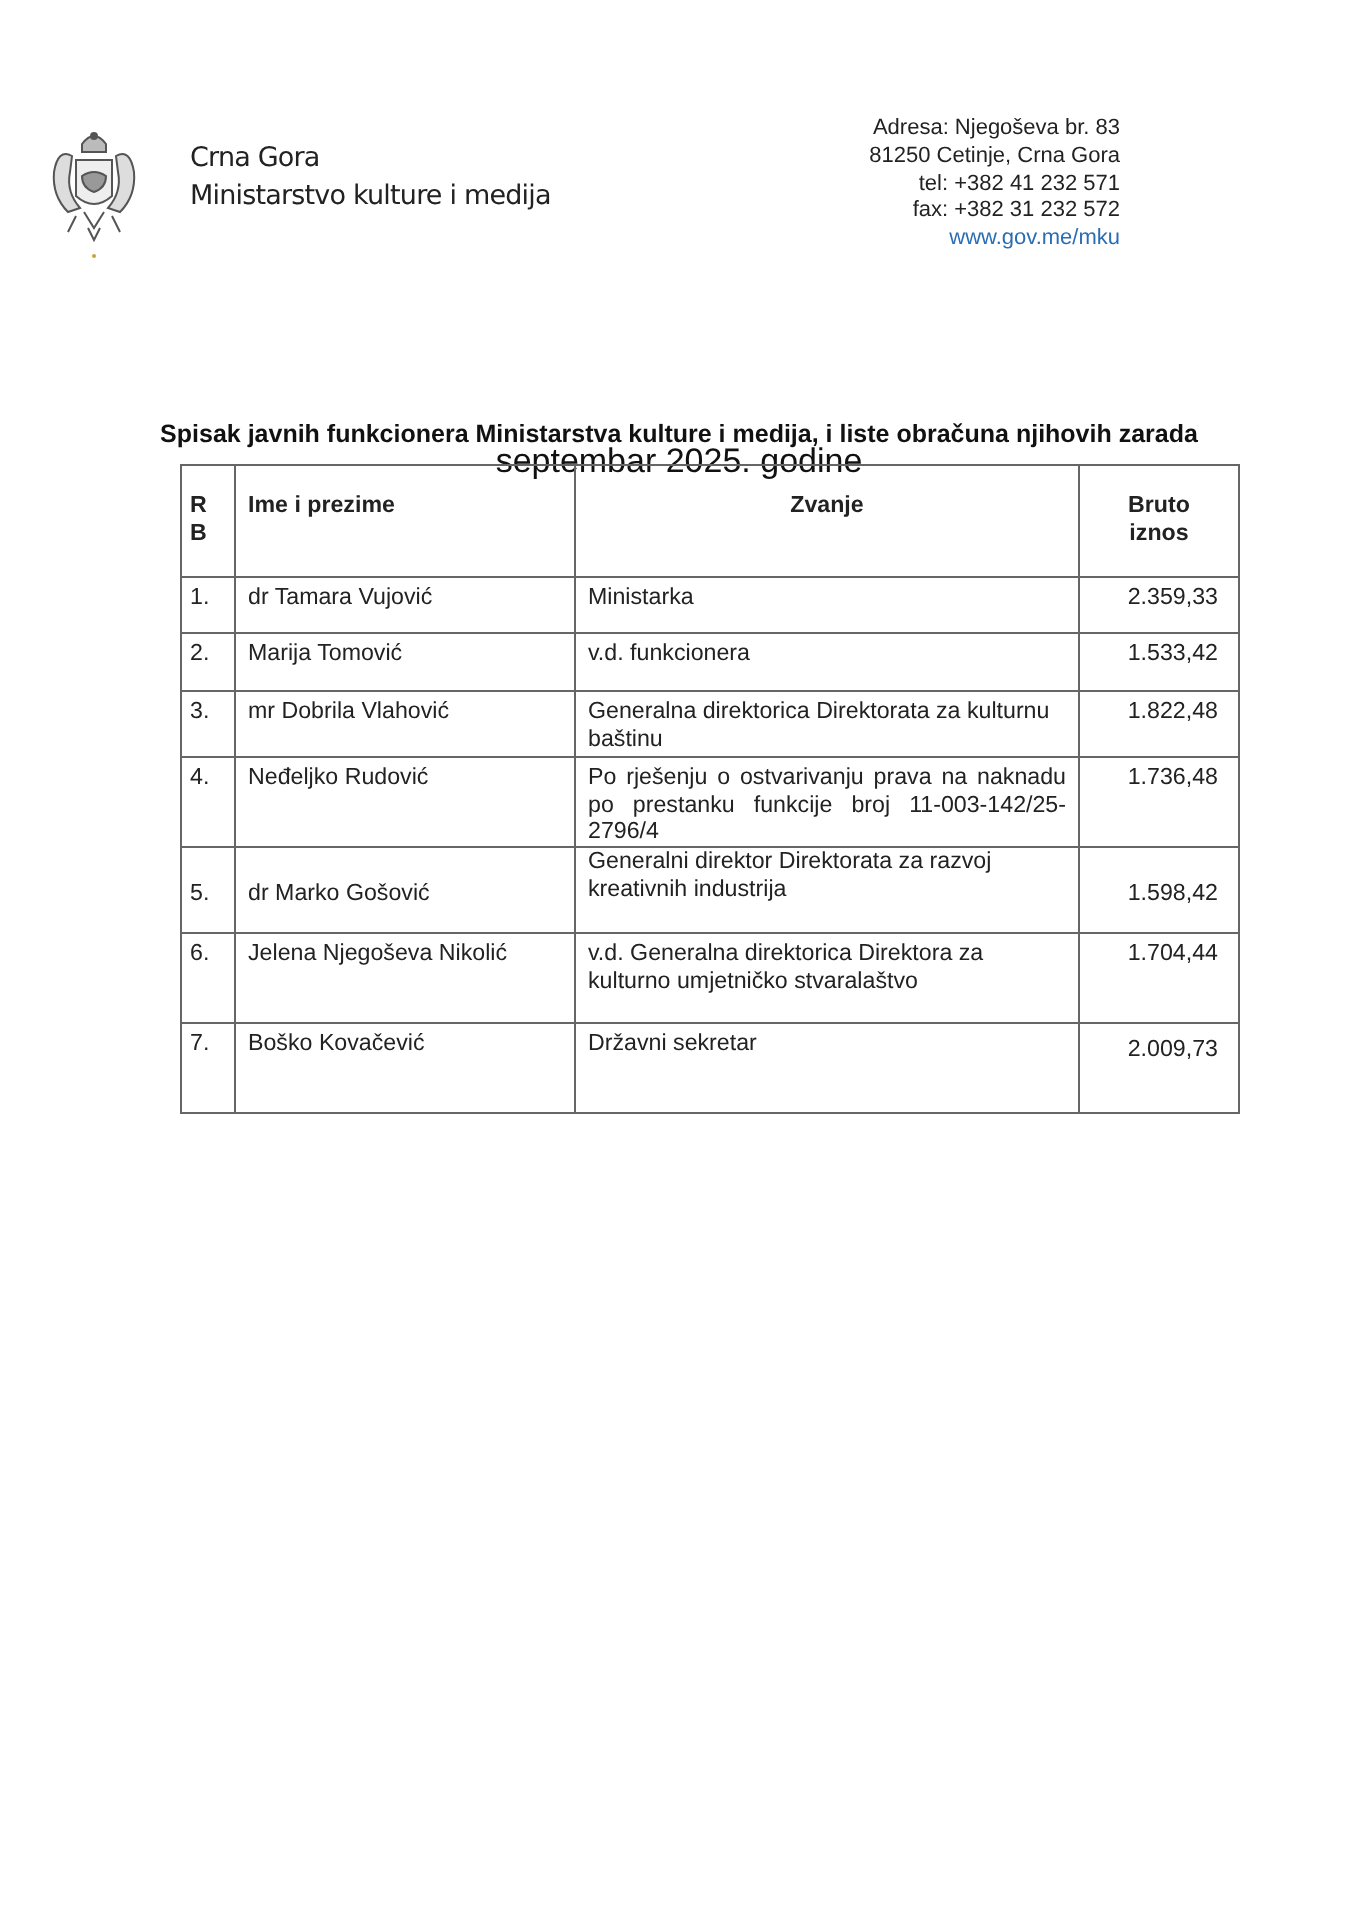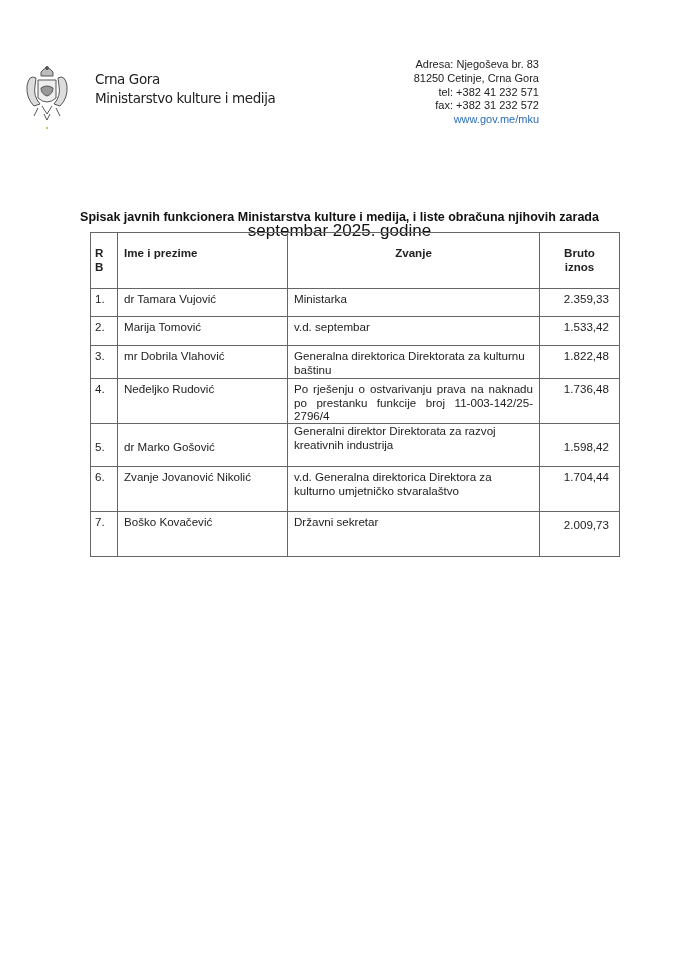--- a/index.html
+++ b/index.html
@@ -1,20 +1,20 @@
 <!DOCTYPE html>
 <html><head>
 <meta charset="utf-8">
 <style>
   html, body { margin: 0; padding: 0; background: #ffffff; }
   body { width: 679px; height: 960px; position: relative; overflow: hidden; font-family: "Liberation Sans", sans-serif; color: #111; }
   .logo { position: absolute; left: 24px; top: 64px; width: 46px; height: 66px; }
   .org { position: absolute; left: 95px; top: 70px; font-family: "DejaVu Sans", sans-serif; font-size: 13.5px; line-height: 19px; color: #222; letter-spacing: -0.4px; }
   .org div { white-space: nowrap; }
-  .contact { position: absolute; right: 140px; top: 58px; text-align: right; font-size: 11px; line-height: 13.8px; color: #222; }
+  .contact { position: absolute; right: 119px; top: 58px; text-align: right; font-size: 11px; line-height: 13.8px; color: #222; }
   .contact .web { color: #2a6db5; }
   .title { position: absolute; left: 0; width: 679px; top: 178px; text-align: center; margin-top: 32px; }
   .title .main { font-weight: bold; font-size: 12.5px; line-height: 14px; }
   .title .sub { font-size: 17px; line-height: 14px; }
   table { position: absolute; left: 90px; top: 232px; border-collapse: collapse; font-size: 11.6px; color: #222; }
   td, th { border: 1px solid #666; vertical-align: top; padding: 3px 6px 0 6px; line-height: 13.5px; }
   th { font-weight: bold; }
   .c-rb { width: 18px; padding-left: 4px; padding-right: 4px; text-align: left; }
   .c-name { width: 157px; text-align: left; margin-left: 24px; }
   .c-title { width: 239px; text-align: left; }
@@ -75,21 +75,21 @@
   <tbody>
     <tr style="height:28px">
       <td class="c-rb">1.</td>
       <td class="c-name">dr Tamara Vujović</td>
       <td class="c-title">Ministarka</td>
       <td class="c-amt">2.359,33</td>
     </tr>
     <tr style="height:29px">
       <td class="c-rb">2.</td>
       <td class="c-name">Marija Tomović</td>
-      <td class="c-title">v.d. septembar</td>
+      <td class="c-title">v.d. funkcionera</td>
       <td class="c-amt">1.533,42</td>
     </tr>
     <tr style="height:33px">
       <td class="c-rb">3.</td>
       <td class="c-name">mr Dobrila Vlahović</td>
       <td class="c-title">Generalna direktorica Direktorata za kulturnu baštinu</td>
       <td class="c-amt">1.822,48</td>
     </tr>
     <tr style="height:45px">
       <td class="c-rb">4.</td>
@@ -98,21 +98,21 @@
       <td class="c-amt">1.736,48</td>
     </tr>
     <tr style="height:43px">
       <td class="c-rb vmid">5.</td>
       <td class="c-name vmid">dr Marko Gošović</td>
       <td class="c-title" style="padding-top:0">Generalni direktor Direktorata za razvoj kreativnih industrija</td>
       <td class="c-amt vmid">1.598,42</td>
     </tr>
     <tr style="height:45px">
       <td class="c-rb">6.</td>
-      <td class="c-name">Zvanje Jovanović Nikolić</td>
+      <td class="c-name">Jelena Njegoševa Nikolić</td>
       <td class="c-title">v.d. Generalna direktorica Direktora za kulturno umjetničko stvaralaštvo</td>
       <td class="c-amt">1.704,44</td>
     </tr>
     <tr style="height:45px">
       <td class="c-rb">7.</td>
       <td class="c-name">Boško Kovačević</td>
       <td class="c-title">Državni sekretar</td>
       <td class="c-amt" style="padding-top:6px">2.009,73</td>
     </tr>
   </tbody>

